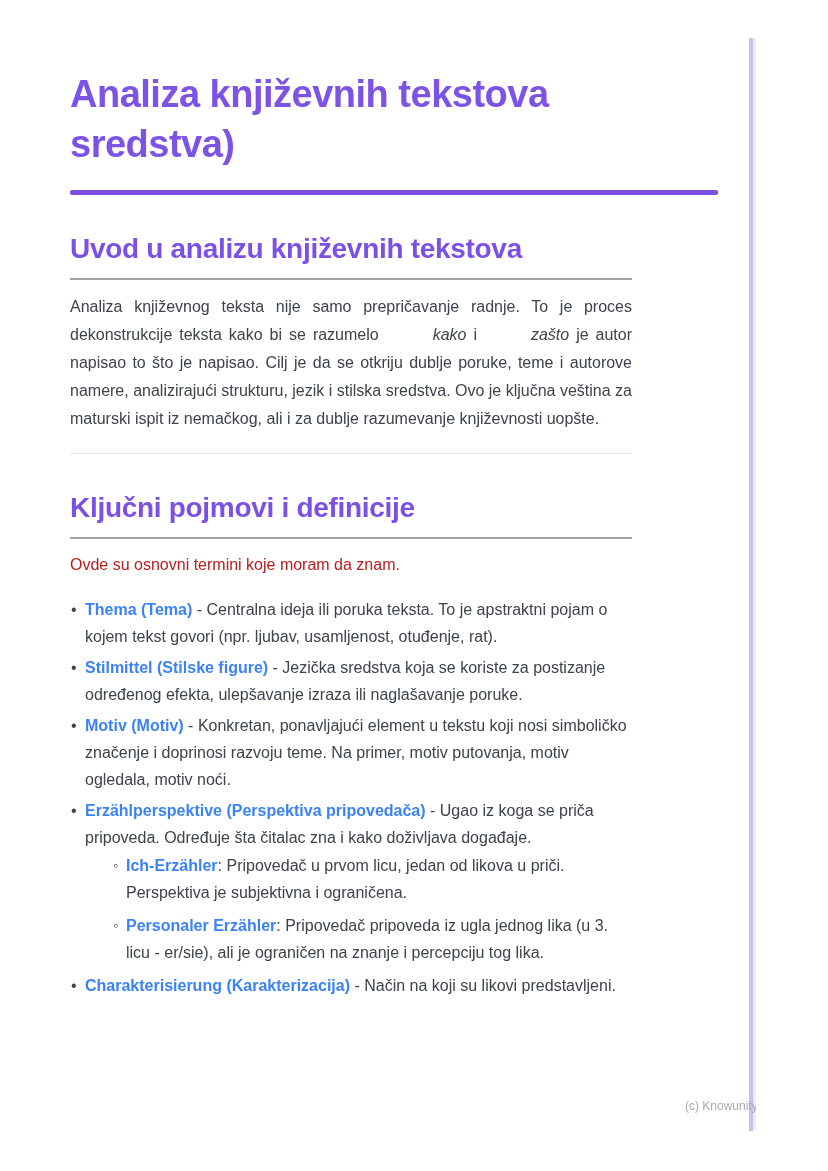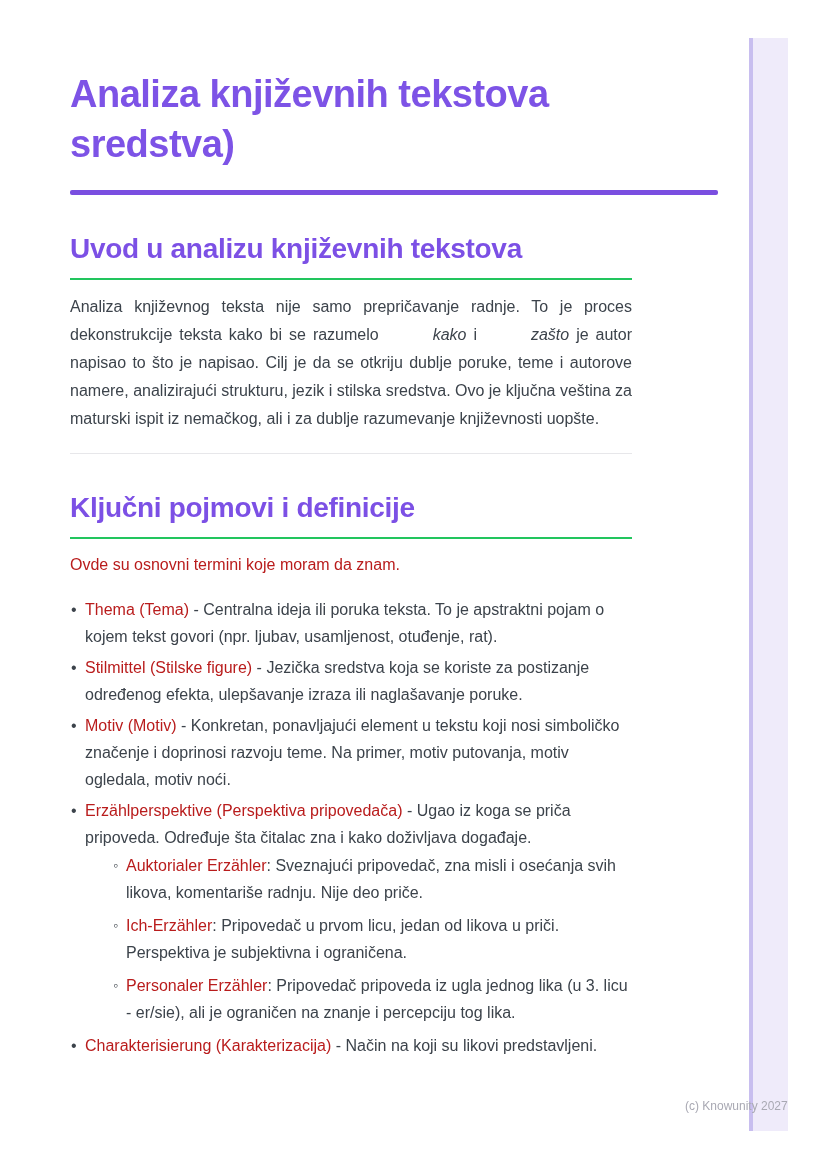--- a/index.html
+++ b/index.html
@@ -1,18 +1,18 @@
 <!DOCTYPE html>
 <html><head>
 <meta charset="utf-8">
 <style>
   html,body{margin:0;padding:0;background:#ffffff;}
   .page{
     position:relative;
-    width:828px;height:1171px;
+    width:756px;height:1171px;
     background:#ffffff;
     font-family:"Liberation Sans",sans-serif;
     overflow:hidden;
   }
   
   .side-bar{
     position:absolute;left:749px;top:38px;
     width:35px;height:1093px;
     background:#EFEBFA;
     border-left:4px solid #C8BEEF;
@@ -31,21 +31,21 @@
     width:648px;height:5px;margin-top:21px;
     background:#7A4EE0;border-radius:2px;
   }
   .section-heading{
     width:562px;
     margin:36px 0 0 0;
     font-size:28px;line-height:36px;font-weight:700;
     letter-spacing:-0.3px;
     color:#7C50E5;
     padding-bottom:11px;
-    border-bottom:2px solid #22c55e;
+    border-bottom:2px solid #a3a3a3;
   }
   .intro-paragraph{
     width:562px;
     margin:13px 0 0 0;
     font-size:16px;line-height:28px;
     color:#3C434B;
     text-align:justify;
   }
   .intro-paragraph .it{font-style:italic;margin-left:47px;}
   .section-divider{
@@ -83,22 +83,22 @@
   ul.terms ul li{
     padding-left:13px;
     margin:0 0 6px 0;
   }
   ul.terms ul li::before{
     content:"\25E6";
     left:0;top:0;
     font-size:14px;
   }
   .term-name{
-    font-weight:400;
-    color:#b91c1c;
+    font-weight:700;
+    color:#3b82f6;
   }
   .page-footer{
     position:absolute;left:685px;top:1098px;
     font-size:12px;line-height:16px;
     color:#A9A9B3;
     z-index:2;
     white-space:nowrap;
   }
 </style>
 </head>
@@ -125,21 +125,20 @@
 
     <h2 class="section-heading">Ključni pojmovi i definicije</h2>
 
     <p class="lead-paragraph">Ovde su osnovni termini koje moram da znam.</p>
 
     <ul class="terms" id="terms-list">
         <li><span class="term-name">Thema (Tema)</span><span> - Centralna ideja ili poruka teksta. To je apstraktni pojam o kojem tekst govori (npr. ljubav, usamljenost, otuđenje, rat).</span></li>
         <li><span class="term-name">Stilmittel (Stilske figure)</span><span> - Jezička sredstva koja se koriste za postizanje određenog efekta, ulepšavanje izraza ili naglašavanje poruke.</span></li>
         <li><span class="term-name">Motiv (Motiv)</span><span> - Konkretan, ponavljajući element u tekstu koji nosi simboličko značenje i doprinosi razvoju teme. Na primer, motiv putovanja, motiv ogledala, motiv noći.</span></li>
         <li><span class="term-name">Erzählperspektive (Perspektiva pripovedača)</span><span> - Ugao iz koga se priča pripoveda. Određuje šta čitalac zna i kako doživljava događaje.</span><ul>
-            <li><span class="term-name">Auktorialer Erzähler</span><span>: Sveznajući pripovedač, zna misli i osećanja svih likova, komentariše radnju. Nije deo priče.</span></li>
             <li><span class="term-name">Ich-Erzähler</span><span>: Pripovedač u prvom licu, jedan od likova u priči. Perspektiva je subjektivna i ograničena.</span></li>
             <li><span class="term-name">Personaler Erzähler</span><span>: Pripovedač pripoveda iz ugla jednog lika (u 3. licu - er/sie), ali je ograničen na znanje i percepciju tog lika.</span></li>
           </ul></li>
         <li><span class="term-name">Charakterisierung (Karakterizacija)</span><span> - Način na koji su likovi predstavljeni.</span></li>
       </ul>
 
   </div>
 
   <div class="page-footer">(c) Knowunity 2027</div>
 

